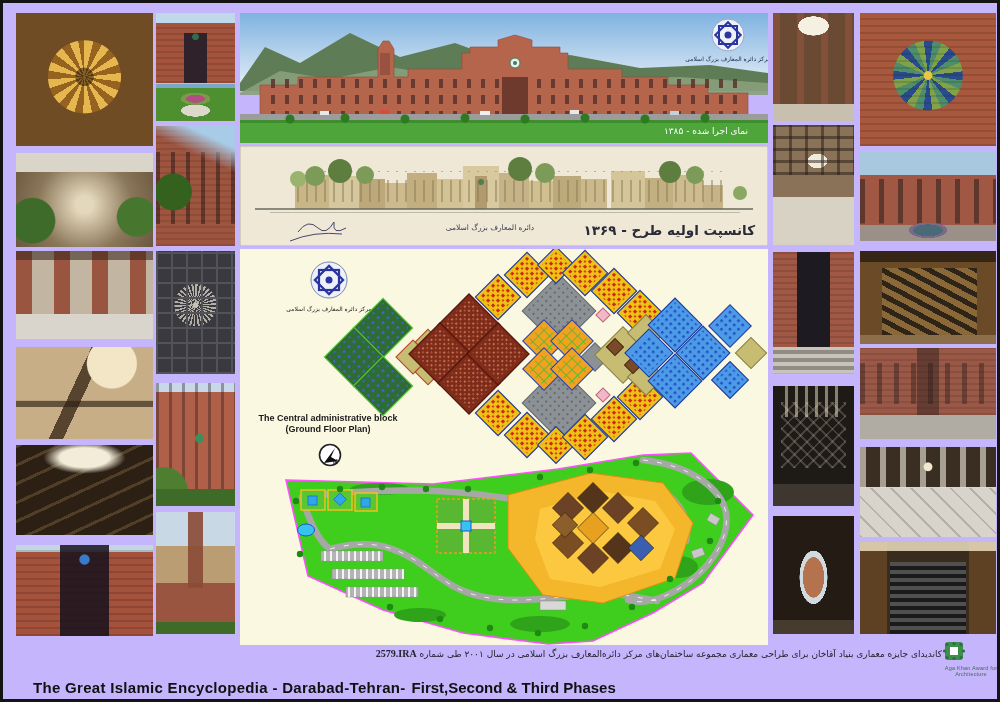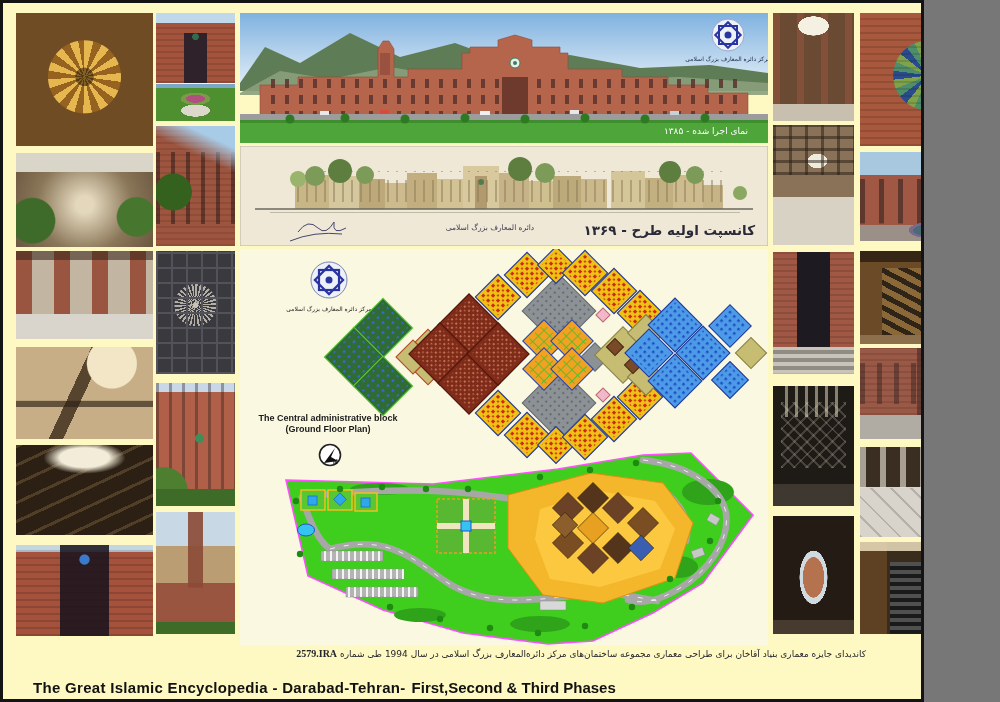--- a/index.html
+++ b/index.html
@@ -1,16 +1,16 @@
 <!DOCTYPE html>
 <html><head>
 <meta charset="utf-8">
 <style>
   html,body{margin:0;padding:0;background:#777;}
-  .stage{position:relative;width:924px;height:702px;background:#fef9c3;border:3px solid #141414;
+  .stage{position:relative;width:1000px;height:702px;background:#c4b5fd;border:3px solid #141414;
          box-sizing:border-box;overflow:hidden;font-family:"Liberation Sans",sans-serif;}
   .ph{position:absolute;}
   svg{display:block;}
   .fa{font-family:"DejaVu Sans",sans-serif;}
 
   
   .phA1{left:13px;top:10px;width:137px;height:133px;background:
     radial-gradient(circle at 50% 48%, rgba(40,24,8,.55) 0 9%, rgba(0,0,0,0) 10%),
     radial-gradient(circle at 50% 48%, rgba(0,0,0,0) 0 37%, #6F4C24 38%),
     repeating-conic-gradient(from 0deg at 50% 48%, #E7B74F 0 14deg, #96621F 14deg 28deg);
@@ -587,21 +587,21 @@
           <circle cx="478" cy="252" r="3.2"></circle>
           <circle cx="300" cy="228" r="3.2"></circle>
         <circle cx="350" cy="221" r="3.2"></circle>
           <circle cx="396" cy="214" r="3.2"></circle>
           <circle cx="430" cy="330" r="3.2"></circle>
       </g>
     </g>
   </svg>
 
   <div class="candidacy fa">
-    <span>کاندیدای جایزه معماری بنیاد آقاخان برای طراحی معماری مجموعه ساختمان‌های مرکز دائره‌المعارف بزرگ اسلامی در سال 1994 طی شماره</span>
+    <span>کاندیدای جایزه معماری بنیاد آقاخان برای طراحی معماری مجموعه ساختمان‌های مرکز دائره‌المعارف بزرگ اسلامی در سال ۲۰۰۱ طی شماره</span>
     <span class="num">2579.IRA</span>
   </div>
 
   <div class="aka">
     <svg width="30" height="23" viewBox="0 0 30 23">
       <rect x="6" y="1" width="18" height="18" rx="3" fill="#3E8E4E"></rect>
       <rect x="11" y="6" width="8" height="8" fill="#FFFFFF"></rect>
       <circle cx="8" cy="3.5" r="1.6" fill="#2E6E3E"></circle>
         <circle cx="15" cy="2.5" r="1.6" fill="#2E6E3E"></circle>
       <circle cx="22" cy="3.5" r="1.6" fill="#2E6E3E"></circle>

